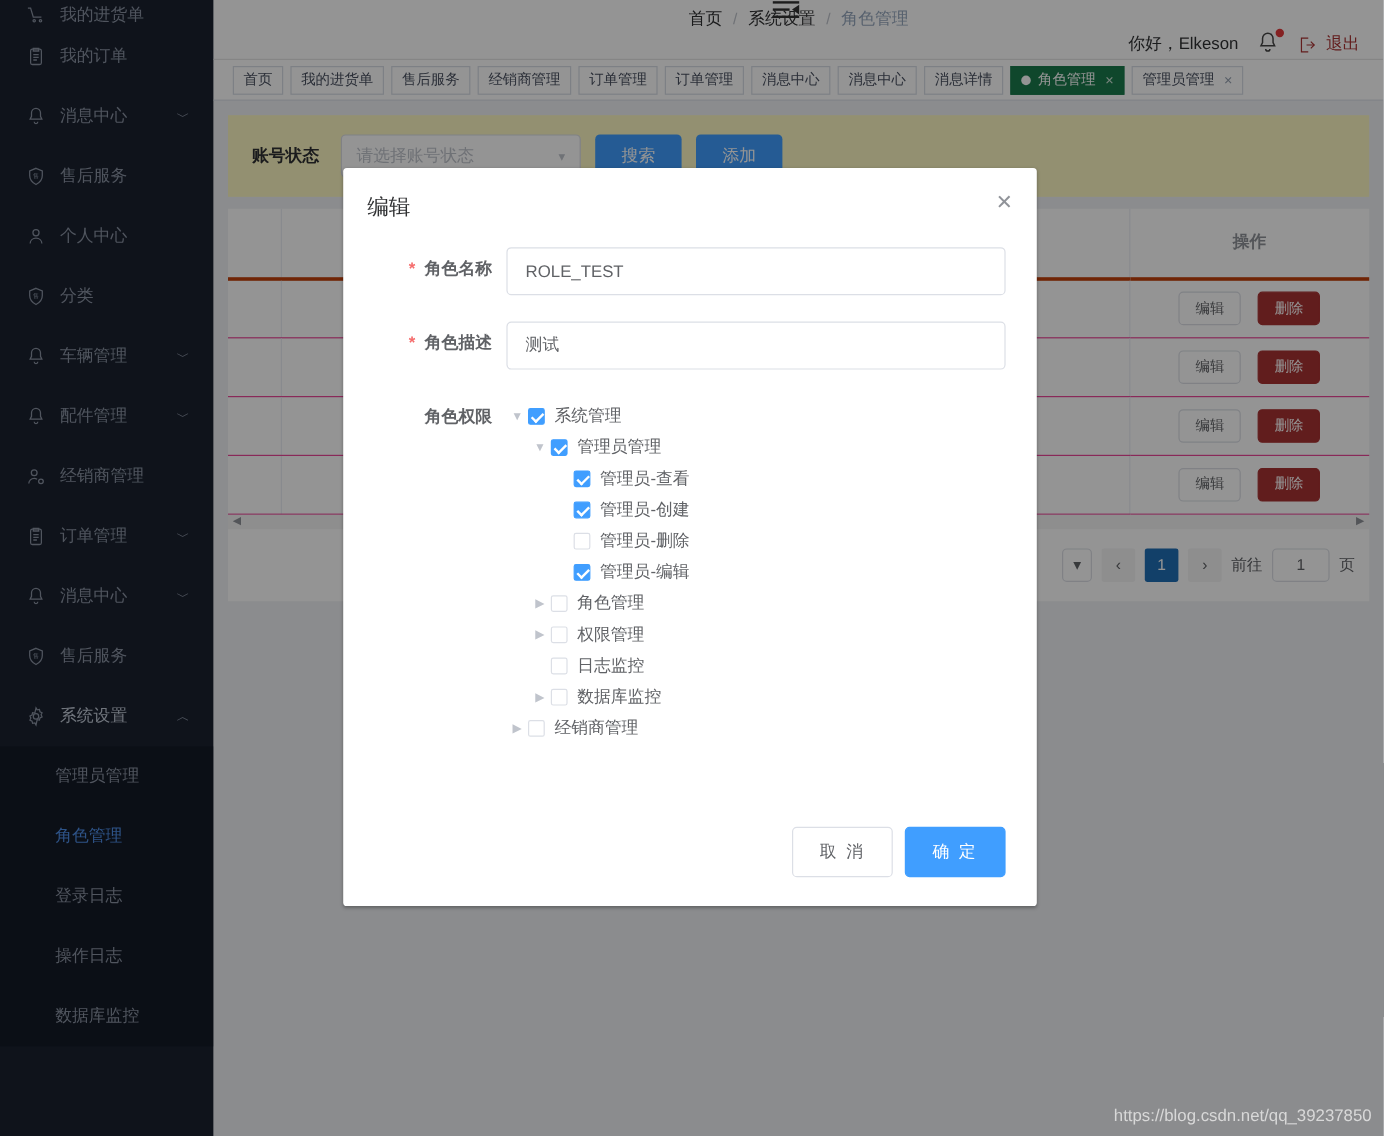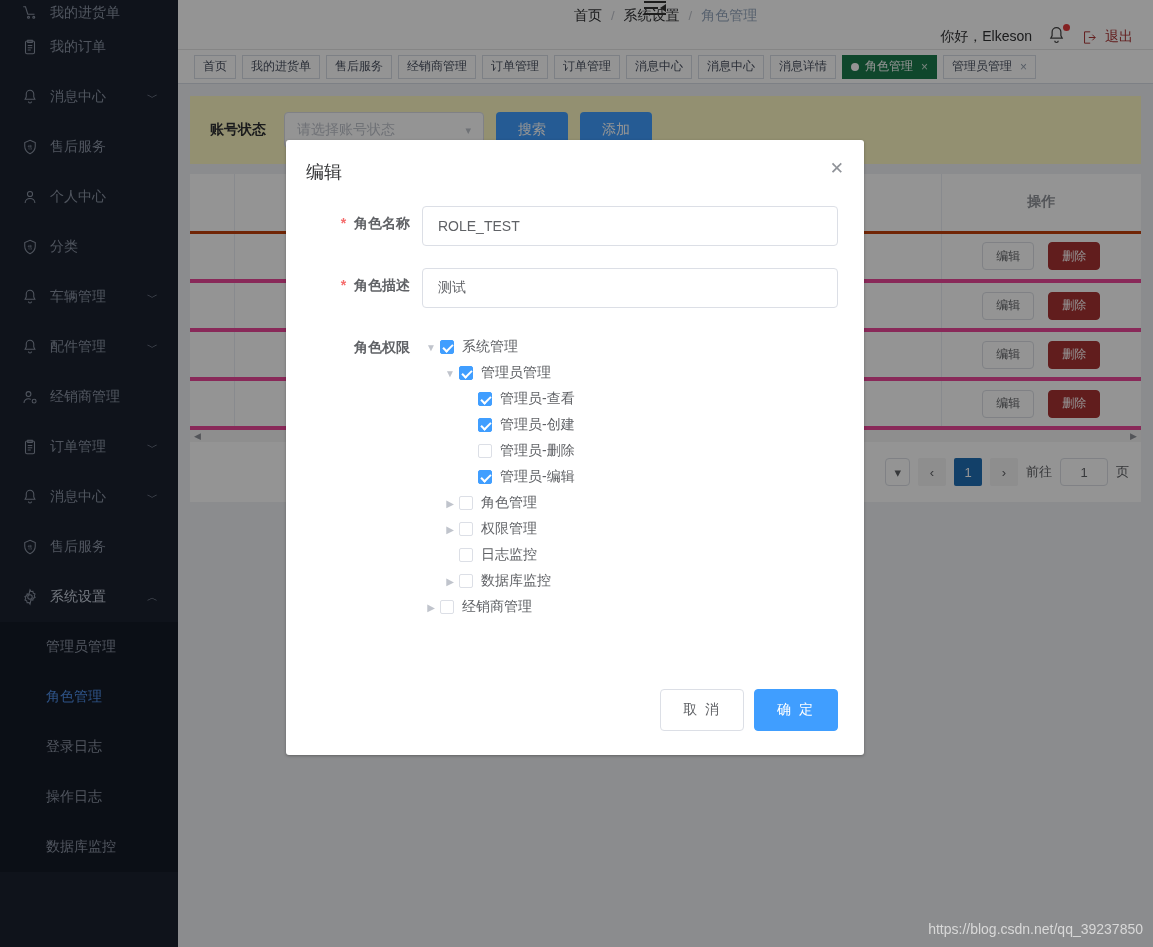--- a/index.html
+++ b/index.html
@@ -88,21 +88,21 @@
     display:flex;align-items:center;padding:0 12px;color:#c0c4cc;font-size:14px;cursor:pointer;
   }
   .select-box .chev{ margin-left:auto;color:#c0c4cc;font-size:11px;}
   .btn{ height:36px; padding:0 22px; border:none; border-radius:4px; cursor:pointer;
      font-size:14px; color:#fff; background:#409eff; }
   #table-card{ background:#fff; margin-top:10px; }
   table{ width:100%; border-collapse:collapse; table-layout:fixed;}
   th{ height:58px; font-size:14px; font-weight:bold; color:#909399;
       border-bottom:3px solid #c2410c; border-right:1px solid #ebeef5; text-align:center;}
   td{ height:49px; font-size:14px; color:#606266; text-align:center;
-      border-bottom:4px solid #ec4899; border-right:1px solid #ebeef5;}
+      border-bottom:1px solid #ec4899; border-right:1px solid #ebeef5;}
   th:last-child, td:last-child{ border-right:none; }
   .cell-btn{ height:28px; padding:0 13px; border-radius:4px; font-size:12px; cursor:pointer; }
   .cell-btn.edit{ background:#fff; border:1px solid #dcdfe6; color:#606266; }
   .cell-btn.del{ background:#a83232; border:1px solid #a83232; color:#fff; margin-left:10px;}
   #hscroll{ height:12px; background:#f5f5f5; position:relative; display:flex;align-items:center;
      justify-content:space-between; padding:0 4px; color:#909399; font-size:9px;}
   #pager{ display:flex; align-items:center; justify-content:flex-end; gap:8px;
      padding:16px 12px; font-size:13px; color:#606266; }
   .pg{ min-width:28px;height:28px;display:flex;align-items:center;justify-content:center;
      background:#f4f4f5;color:#606266;border-radius:2px;cursor:pointer;font-size:13px;}

